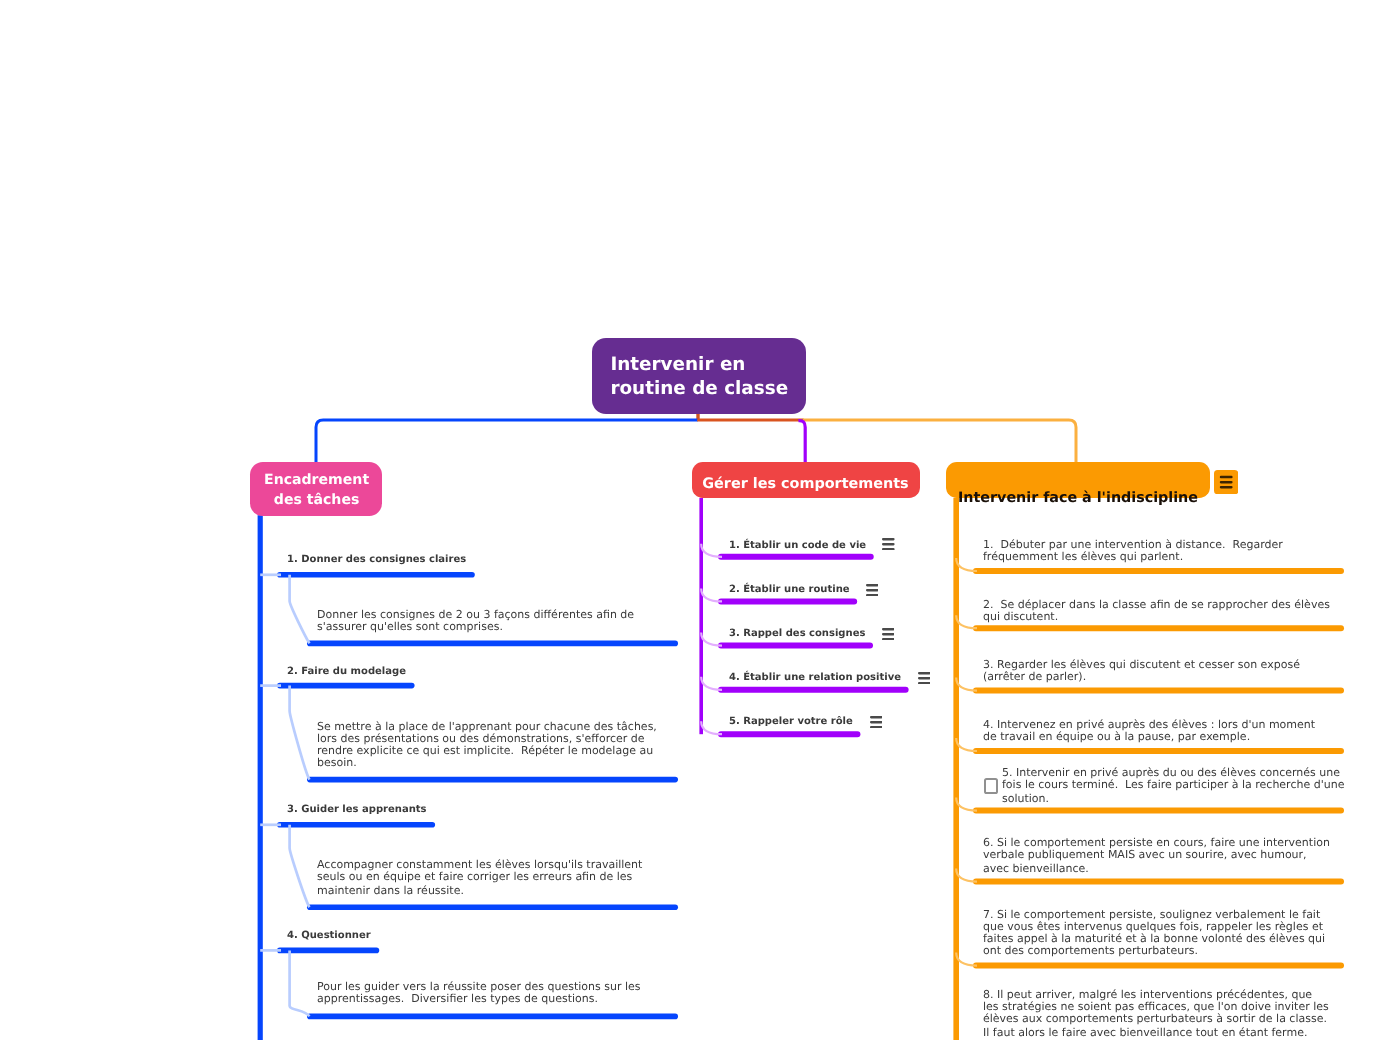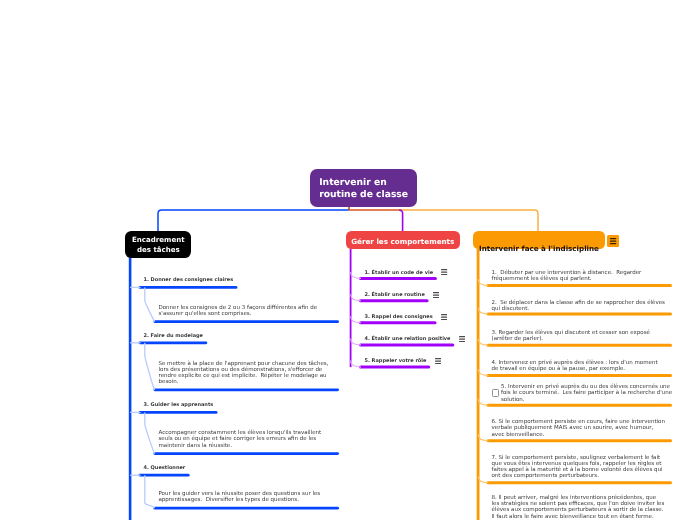--- a/index.html
+++ b/index.html
@@ -64,25 +64,25 @@
       <path d="M 478.09999999999997 338.8 Q 478.09999999999997 345.3 488.5 345.3" stroke="#fdc264" stroke-width="1.1" fill="none" stroke-linecap="butt"></path>
       <rect x="486.5" y="374" width="185.5" height="3" rx="1.5" fill="#fb9a02"></rect>
       <path d="M 478.09999999999997 369 Q 478.09999999999997 375.5 488.5 375.5" stroke="#fdc264" stroke-width="1.1" fill="none" stroke-linecap="butt"></path>
       <rect x="486.5" y="403.8" width="185.5" height="3" rx="1.5" fill="#fb9a02"></rect>
       <path d="M 478.09999999999997 398.8 Q 478.09999999999997 405.3 488.5 405.3" stroke="#fdc264" stroke-width="1.1" fill="none" stroke-linecap="butt"></path>
       <rect x="486.5" y="439.3" width="185.5" height="3" rx="1.5" fill="#fb9a02"></rect>
       <path d="M 478.09999999999997 434.3 Q 478.09999999999997 440.8 488.5 440.8" stroke="#fdc264" stroke-width="1.1" fill="none" stroke-linecap="butt"></path>
       <rect x="486.5" y="481.3" width="185.5" height="3" rx="1.5" fill="#fb9a02"></rect>
       <path d="M 478.09999999999997 476.3 Q 478.09999999999997 482.8 488.5 482.8" stroke="#fdc264" stroke-width="1.1" fill="none" stroke-linecap="butt"></path>
     </svg>
-<div class="node" style="left: 296px; top: 169px; width: 107px; height: 38px; background: rgb(102, 45, 145); font-size: 9.2px; border-radius: 7px; line-height: 12.4px; align-items: flex-start; padding: 8px 0px 0px 9.2px; box-sizing: border-box; text-align: left; justify-content: flex-start; margin-left: 14px;">
+<div class="node" style="left: 296px; top: 169px; width: 107px; height: 38px; background: rgb(102, 45, 145); font-size: 9.2px; border-radius: 7px; line-height: 12.4px; align-items: flex-start; padding: 8px 0px 0px 9.2px; box-sizing: border-box; text-align: left; justify-content: flex-start;">
       <span>Intervenir en</span>
       <span>routine de classe</span>
     </div>
-    <div class="node" style="left: 125.3px; top: 231.4px; width: 66px; height: 26.2px; background: #000000; font-size: 7.05px; border-radius: 6.4px; line-height: 9.6px; padding-top: 1.2px; box-sizing: border-box;">
+    <div class="node" style="left: 125.3px; top: 231.4px; width: 66px; height: 26.2px; background: #ec4899; font-size: 7.05px; border-radius: 6.4px; line-height: 9.6px; padding-top: 1.2px; box-sizing: border-box;">
       <span>Encadrement</span>
       <span>des tâches</span>
     </div>
     <div class="node" style="left: 346px; top: 231.4px; width: 113.5px; height: 17.6px; background: #ef4444; font-size: 7.2px; border-radius: 5.4px; line-height: 9.2px; padding-top: 3px; box-sizing: border-box;">
       <span>Gérer les comportements</span>
     </div>
     <div class="node" style="left: 473.1px; top: 231.4px; width: 131.8px; height: 17.6px; background: rgb(251, 154, 2); font-size: 7.15px; border-radius: 5.4px; line-height: 9.2px; padding-top: 16px; box-sizing: border-box; color: rgb(26, 16, 8);">
       <span>Intervenir face à l'indiscipline</span>
     </div>
     <div class="itxt head" style="left: 143.5px; top: 277.4px; font-size: 5px; line-height: 1.2;">1. Donner des consignes claires</div>

